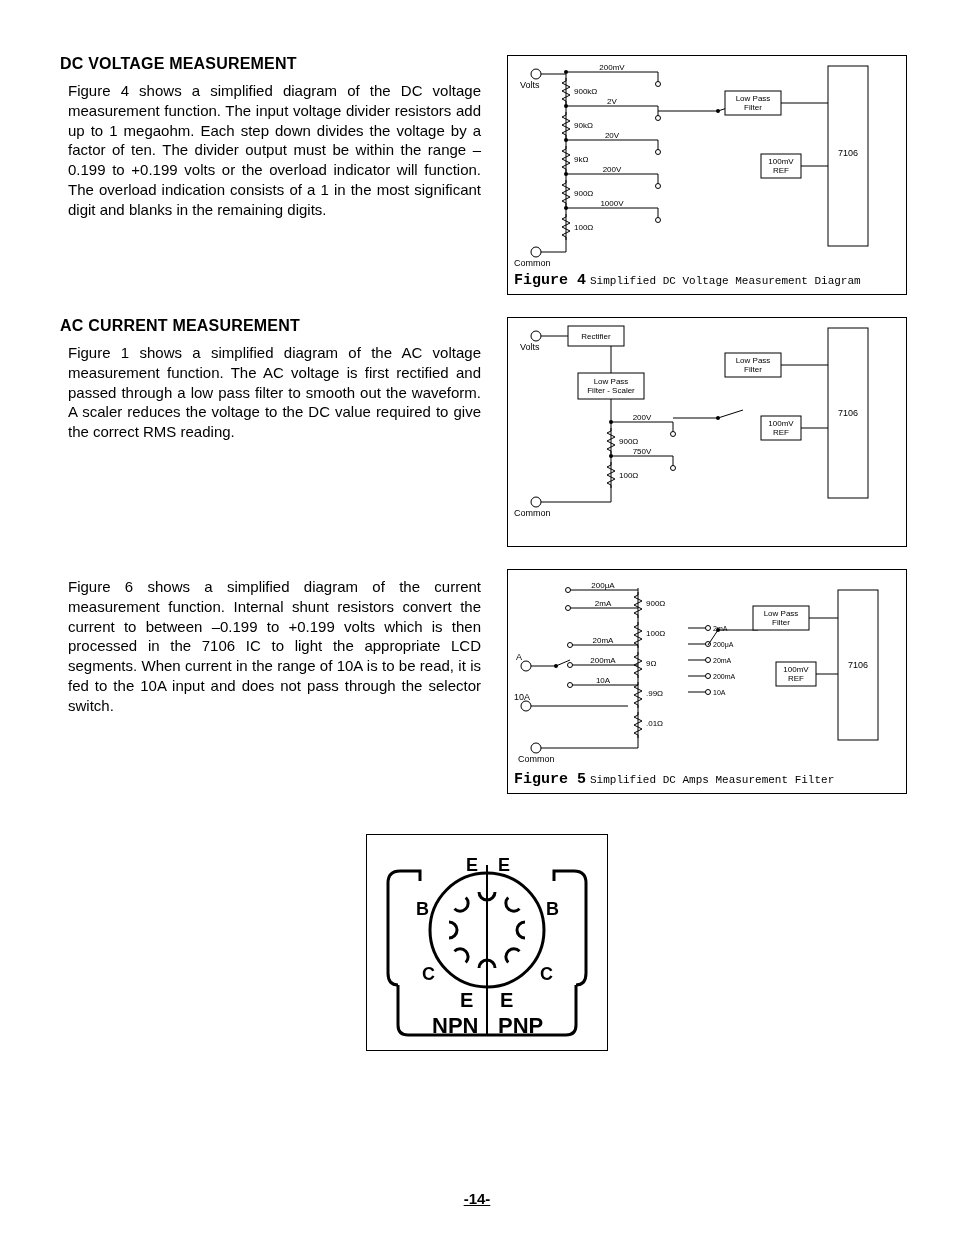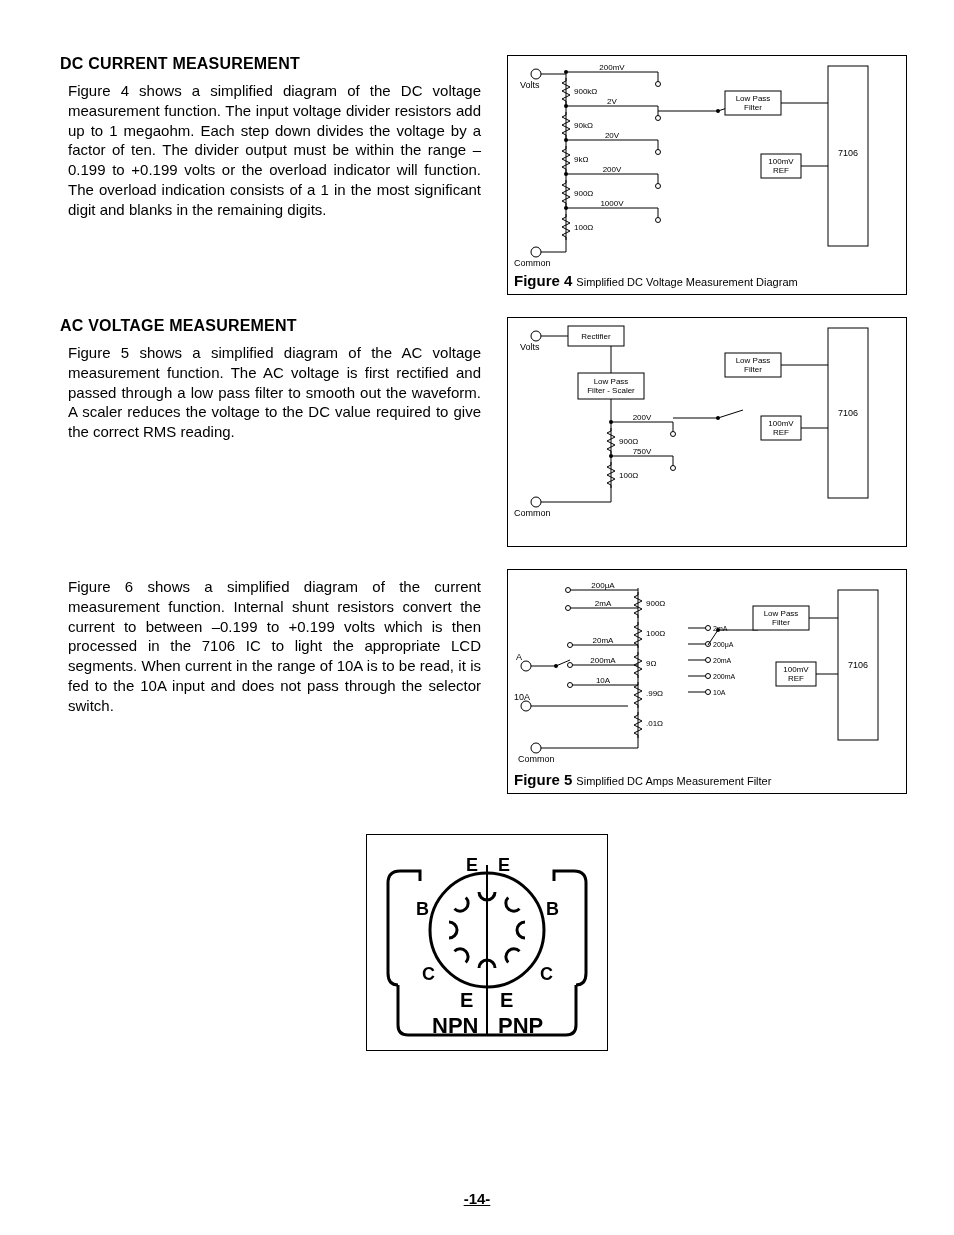--- a/index.html
+++ b/index.html
@@ -4,35 +4,35 @@
 <style>
   html,body{margin:0;padding:0;background:#fff;}
   body{width:954px;height:1235px;font-family:Helvetica,Arial,sans-serif;color:#000;position:relative;}
   .page{position:absolute;left:60px;top:55px;right:40px;}
   .row{display:flex;align-items:flex-start;margin-bottom:22px;}
   .textcol{width:447px;padding-right:18px;box-sizing:border-box;}
   h2{font-size:16px;font-weight:bold;margin:0 0 2px 0;letter-spacing:.2px;}
   .body{font-size:15px;line-height:1.32;text-align:justify;margin:8px;}
   .figbox{border:1px solid #000;width:400px;box-sizing:border-box;position:relative;background:#fff;}
   .fig-svg{display:block;}
-  .caption{font-size:11px;padding:4px 6px 12px 6px;}
+  .caption{font-size:11px;padding:4px 6px 12px 6px;font-family:Liberation Mono, monospace;}
   .caption .fignum{font-weight:bold;font-size:15px;margin-right:4px;}
   .socket{width:240px;margin:40px auto 0 auto;border:1px solid #000;}
   .socket svg{display:block;margin:0 auto;}
   .pagenum{position:absolute;bottom:28px;left:0;right:0;text-align:center;font-weight:bold;font-size:15px;text-decoration:underline;}
   text{font-family:Helvetica,Arial,sans-serif;}
 </style>
 </head>
 <body>
 
 <div class="page">
 
 <div class="row">
   <div class="textcol">
-    <h2>DC CURRENT MEASUREMENT</h2>
+    <h2>DC VOLTAGE MEASUREMENT</h2>
     <p class="body">Figure 4 shows a simplified diagram of the DC voltage measurement function. The input voltage divider resistors add up to 1 megaohm. Each step down divides the voltage by a factor of ten. The divider output must be within the range –0.199 to +0.199 volts or the overload indicator will function. The overload indication consists of a 1 in the most significant digit and blanks in the remaining digits.</p>
   </div>
   <div class="figbox" style="height:240px;">
     <svg class="fig-svg" width="398" height="212">
 
       <circle cx="28" cy="18" r="5" fill="#fff" stroke="#000"></circle>
       <circle cx="28" cy="196" r="5" fill="#fff" stroke="#000"></circle>
       <text x="12" y="32" font-size="9">Volts</text>
       <text x="6" y="210" font-size="9">Common</text>
       <line x1="33" y1="18" x2="58" y2="18" stroke="#000"></line>
@@ -110,22 +110,22 @@
       <line x1="293" y1="110" x2="320" y2="110" stroke="#000"></line>
       <rect x="320" y="10" width="40" height="180" fill="#fff" stroke="#000"></rect>
       <text x="340" y="100" font-size="9" text-anchor="middle">7106</text>
     </svg>
     <div class="caption"><span class="fignum">Figure 4</span><span>Simplified DC Voltage Measurement Diagram</span></div>
   </div>
 </div>
 
 <div class="row">
   <div class="textcol">
-    <h2>AC VOLTAGE MEASUREMENT</h2>
-    <p class="body">Figure 5 shows a simplified diagram of the AC voltage measurement function. The AC voltage is first rectified and passed through a low pass filter to smooth out the waveform. A scaler reduces the voltage to the DC value required to give the correct RMS reading.</p>
+    <h2>AC CURRENT MEASUREMENT</h2>
+    <p class="body">Figure 1 shows a simplified diagram of the AC voltage measurement function. The AC voltage is first rectified and passed through a low pass filter to smooth out the waveform. A scaler reduces the voltage to the DC value required to give the correct RMS reading.</p>
   </div>
   <div class="figbox" style="height:230px;">
     <svg class="fig-svg" width="398" height="202">
       <circle cx="28" cy="18" r="5" fill="#fff" stroke="#000"></circle>
       <circle cx="28" cy="184" r="5" fill="#fff" stroke="#000"></circle>
       <text x="12" y="32" font-size="9">Volts</text>
       <text x="6" y="198" font-size="9">Common</text>
       <line x1="33" y1="18" x2="60" y2="18" stroke="#000"></line>
       <line x1="33" y1="184" x2="103" y2="184" stroke="#000"></line>
 

